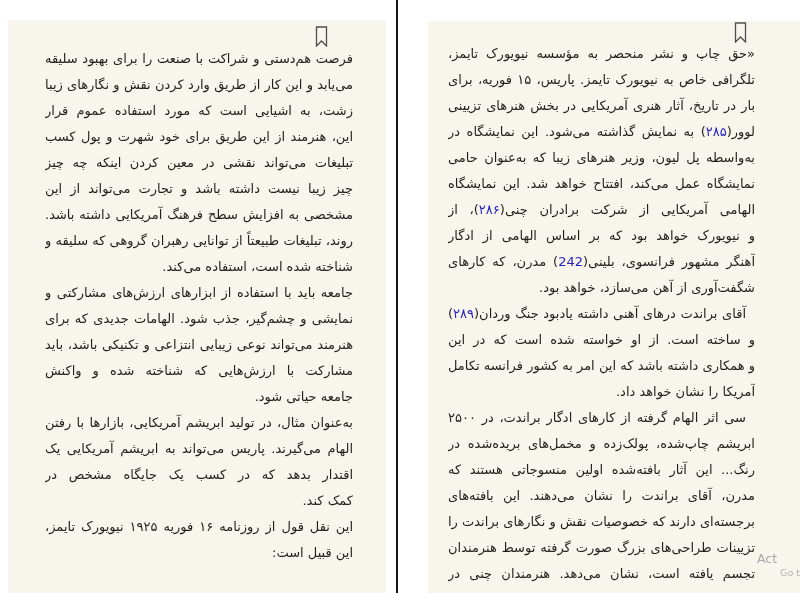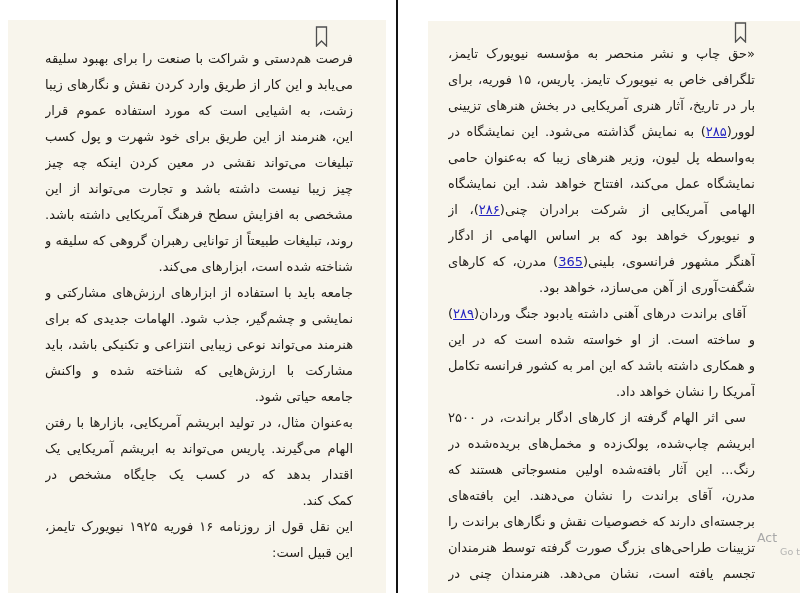--- a/index.html
+++ b/index.html
@@ -37,23 +37,23 @@
     font-size:13px;
     line-height:26px;
     height:26px;
     overflow:hidden;
     color:var(--ink);
     text-align:justify;
     text-align-last:justify;
   }
   .line.last{text-align-last:right;}
   .line.indent{padding-right:9px;}
-  .ref-link{color:var(--link);text-decoration:underline;cursor:pointer;margin-top:12px;}
+  .ref-link{color:var(--link);cursor:pointer;margin-top:12px;}
   #watermark{
-    position:absolute;left:757px;top:530px;width:43px;height:36px;
+    position:absolute;left:757px;top:551px;width:43px;height:36px;
     overflow:hidden;color:var(--watermark);direction:ltr;
     white-space:nowrap;
   }
   #watermark .w1{font-size:12.5px;line-height:16px;}
   #watermark .w2{font-size:9.5px;line-height:12px;opacity:.85;text-align:right;}
 </style>
 </head>
 <body>
 
 <div class="page" id="left-page">
@@ -64,21 +64,21 @@
   </span>
   <div class="text-block">
       <div class="line"><span>فرصت هم‌دستی و شراکت با صنعت را برای بهبود سلیقه عمومی</span></div>
       <div class="line"><span>می‌یابد و این کار از طریق وارد کردن نقش و نگارهای زیبا به‌جای</span></div>
       <div class="line"><span>زشت، به اشیایی است که مورد استفاده عموم قرار می‌گیرد؛ علاوه بر</span></div>
       <div class="line last"><span>این، هنرمند از این طریق برای خود شهرت و پول کسب می‌کند.</span></div>
       <div class="line"><span>تبلیغات می‌تواند نقشی در معین کردن اینکه چه چیز زیباست و چه</span></div>
       <div class="line"><span>چیز زیبا نیست داشته باشد و تجارت می‌تواند از این طریق، کمک</span></div>
       <div class="line"><span>مشخصی به افزایش سطح فرهنگ آمریکایی داشته باشد. در این</span></div>
       <div class="line"><span>روند، تبلیغات طبیعتاً از توانایی رهبران گروهی که سلیقه و فکر آنها</span></div>
-      <div class="line last"><span>شناخته شده است، ابزارهای می‌کند.</span></div>
+      <div class="line last"><span>شناخته شده است، استفاده می‌کند.</span></div>
       <div class="line"><span>جامعه باید با استفاده از ابزارهای ارزش‌های مشارکتی و رویدادهای</span></div>
       <div class="line"><span>نمایشی و چشم‌گیر، جذب شود. الهامات جدیدی که برای یک</span></div>
       <div class="line"><span>هنرمند می‌تواند نوعی زیبایی انتزاعی و تکنیکی باشد، باید از طریق</span></div>
       <div class="line"><span>مشارکت با ارزش‌هایی که شناخته شده و واکنش برمی‌انگیزد، برای</span></div>
       <div class="line last"><span>جامعه حیاتی شود.</span></div>
       <div class="line"><span>به‌عنوان مثال، در تولید ابریشم آمریکایی، بازارها با رفتن به پاریس</span></div>
       <div class="line"><span>الهام می‌گیرند. پاریس می‌تواند به ابریشم آمریکایی یک کلیشه از</span></div>
       <div class="line"><span>اقتدار بدهد که در کسب یک جایگاه مشخص در ایالات‌متحده</span></div>
       <div class="line last"><span>کمک کند.</span></div>
       <div class="line"><span>این نقل قول از روزنامه ۱۶ فوریه ۱۹۲۵ نیویورک تایمز، اتفاقی از</span></div>
@@ -96,21 +96,21 @@
   </span>
   <div class="text-block">
       <div class="line"><span>«حق چاپ و نشر منحصر به مؤسسه نیویورک تایمز، ۱۹۲۵ ـ پیام</span></div>
       <div class="line"><span>تلگرافی خاص به نیویورک تایمز. پاریس، ۱۵ فوریه، برای اولین</span></div>
       <div class="line"><span>بار در تاریخ، آثار هنری آمریکایی در بخش هنرهای تزیینی موزه</span></div>
       <div class="line"><span>لوور(</span><span class="ref-link">۲۸۵</span><span>) به نمایش گذاشته می‌شود. این نمایشگاه در ۲۶ می</span></div>
       <div class="line"><span>به‌واسطه پل لیون، وزیر هنرهای زیبا که به‌عنوان حامی مالی این</span></div>
       <div class="line"><span>نمایشگاه عمل می‌کند، افتتاح خواهد شد. این نمایشگاه شامل آثار</span></div>
       <div class="line"><span>الهامی آمریکایی از شرکت برادران چنی(</span><span class="ref-link">۲۸۶</span><span>)، از منچستر جنوبی</span></div>
       <div class="line"><span>و نیویورک خواهد بود که بر اساس الهامی از ادگار براندت(</span></div>
-      <div class="line"><span>آهنگر مشهور فرانسوی، بلینی(</span><span class="ref-link">365</span><span>) مدرن، که کارهای هنری</span></div>
+      <div class="line"><span>آهنگر مشهور فرانسوی، بلینی(</span><span class="ref-link">242</span><span>) مدرن، که کارهای هنری</span></div>
       <div class="line last"><span>شگفت‌آوری از آهن می‌سازد، خواهد بود.</span></div>
       <div class="line indent"><span>آقای براندت درهای آهنی داشته یادبود جنگ وردان(</span><span class="ref-link">۲۸۹</span><span>) را طراحی</span></div>
       <div class="line"><span>و ساخته است. از او خواسته شده است که در این نمایشگاه مشارکت</span></div>
       <div class="line"><span>و همکاری داشته باشد که این امر به کشور فرانسه تکامل هنر صنعتی</span></div>
       <div class="line last"><span>آمریکا را نشان خواهد داد.</span></div>
       <div class="line indent"><span>سی اثر الهام گرفته از کارهای ادگار براندت، در ۲۵۰۰ یارد از</span></div>
       <div class="line"><span>ابریشم چاپ‌شده، پولک‌زده و مخمل‌های بریده‌شده در صدها</span></div>
       <div class="line"><span>رنگ... این آثار بافته‌شده اولین منسوجاتی هستند که اثرگذاری استاد</span></div>
       <div class="line"><span>مدرن، آقای براندت را نشان می‌دهند. این بافته‌های ابریشمی، آرایش</span></div>
       <div class="line"><span>برجسته‌ای دارند که خصوصیات نقش و نگارهای براندت را که در</span></div>

